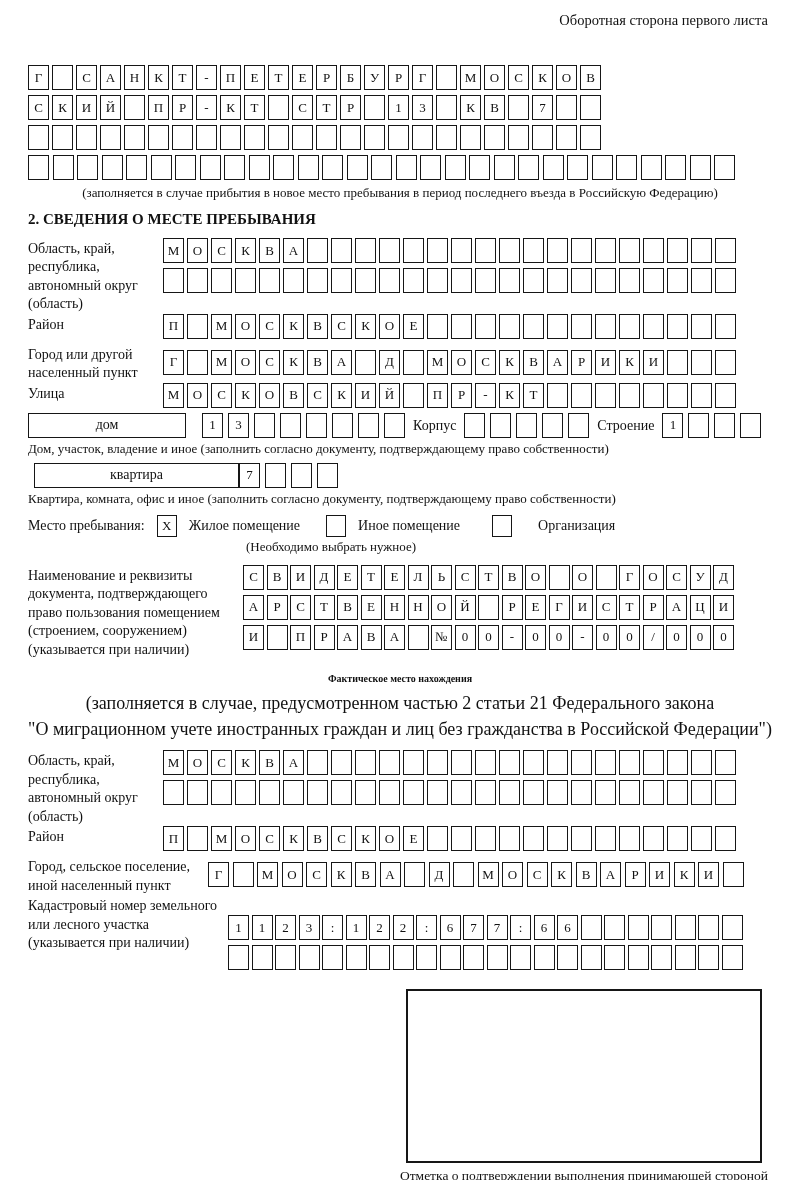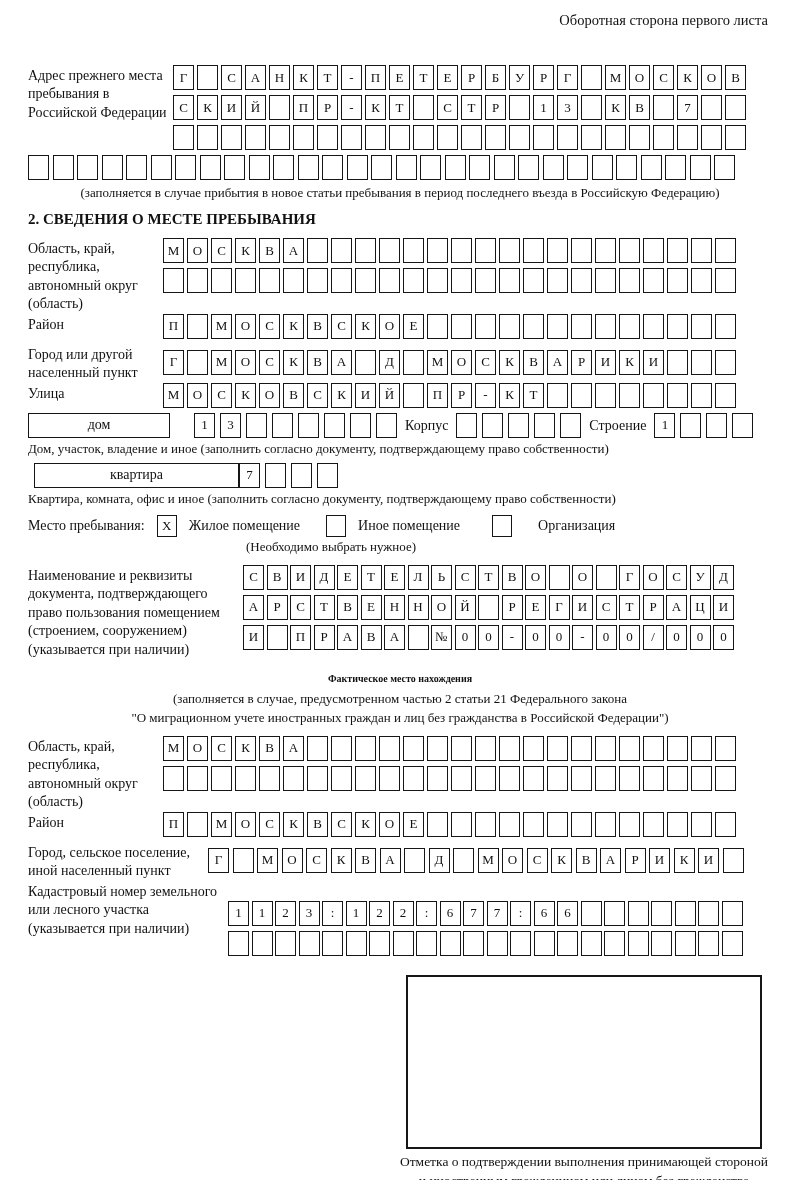--- a/index.html
+++ b/index.html
@@ -20,44 +20,43 @@
   .g25{gap:2.5px;}
   .g35{gap:3.5px;}
   .g5{gap:5px;}
   .inlinecells{display:inline-flex;margin-bottom:0;}
   .caption{font-size:13px;margin:0 0 6px 0;}
   .center{text-align:center;}
   .sec-title{font-size:15px;font-weight:bold;text-align:left;margin:10px 0 10px 0;}
   .sub-title{font-size:10px;font-weight:bold;text-align:center;margin:14px 0 6px 0;}
   .typebox{box-sizing:border-box;display:inline-flex;align-items:center;justify-content:center;
            height:25px;border:1.6px solid #161616;font-size:14px;}
-  .tb170{width:142px;margin-right:24px;}
+  .tb170{width:158px;margin-right:16px;}
   .tb205{width:205px;margin-left:6px;}
   .inline-lbl{font-size:14px;margin:0 8px;line-height:25px;}
   .house-row{display:flex;align-items:center;margin-bottom:3px;}
   .check-row{display:flex;align-items:center;gap:12px;margin:8px 0 2px 0;font-size:14px;}
   .cb{flex:0 0 20px;width:20px;height:22px;}
   .check-note{font-size:13px;margin:2px 0 10px 218px;}
   .doc-block{margin-top:8px;}
-  .actual-captions{font-size:13px;text-align:center;line-height:1.45;margin-bottom:8px;}
+  .actual-captions{font-size:18px;text-align:center;line-height:1.45;margin-bottom:8px;}
   .stamp-wrap{margin-top:14px;margin-left:367px;width:378px;}
   .stamp-box{box-sizing:border-box;width:356px;height:174px;border:2px solid #161616;margin-left:11px;}
   .stamp-caption{font-size:13.5px;text-align:center;line-height:1.4;margin-top:4px;}
   .mb0{margin-bottom:0;}
 </style>
 </head>
 <body>
 
 <div class="page">
 
   <div class="header-note">Оборотная сторона первого листа</div>
 
   <div>
     <div class="flexrow">
-      <div class="lbl w145">Адрес прежнего места пребывания в Российской Федерации</div>
       <div class="rows">
         <div class="cellrow">
             <span class="cell">Г</span>
             <span class="cell"></span>
             <span class="cell">С</span>
             <span class="cell">А</span>
             <span class="cell">Н</span>
             <span class="cell">К</span>
             <span class="cell">Т</span>
             <span class="cell">-</span>
@@ -156,21 +155,21 @@
         <span class="cell"></span>
         <span class="cell"></span>
         <span class="cell"></span>
         <span class="cell"></span>
         <span class="cell"></span>
         <span class="cell"></span>
         <span class="cell"></span>
         <span class="cell"></span>
         <span class="cell"></span>
       </div>
-    <div class="caption center">(заполняется в случае прибытия в новое статьи пребывания в период последнего въезда в Российскую Федерацию)</div>
+    <div class="caption center">(заполняется в случае прибытия в новое место пребывания в период последнего въезда в Российскую Федерацию)</div>
   </div>
 
   <div class="sec-title">2. СВЕДЕНИЯ О МЕСТЕ ПРЕБЫВАНИЯ</div>
 
   <div class="flexrow">
     <div class="lbl w135">Область, край, республика, автономный округ (область)</div>
     <div class="rows">
       <div class="cellrow">
           <span class="cell">М</span>
           <span class="cell">О</span>

